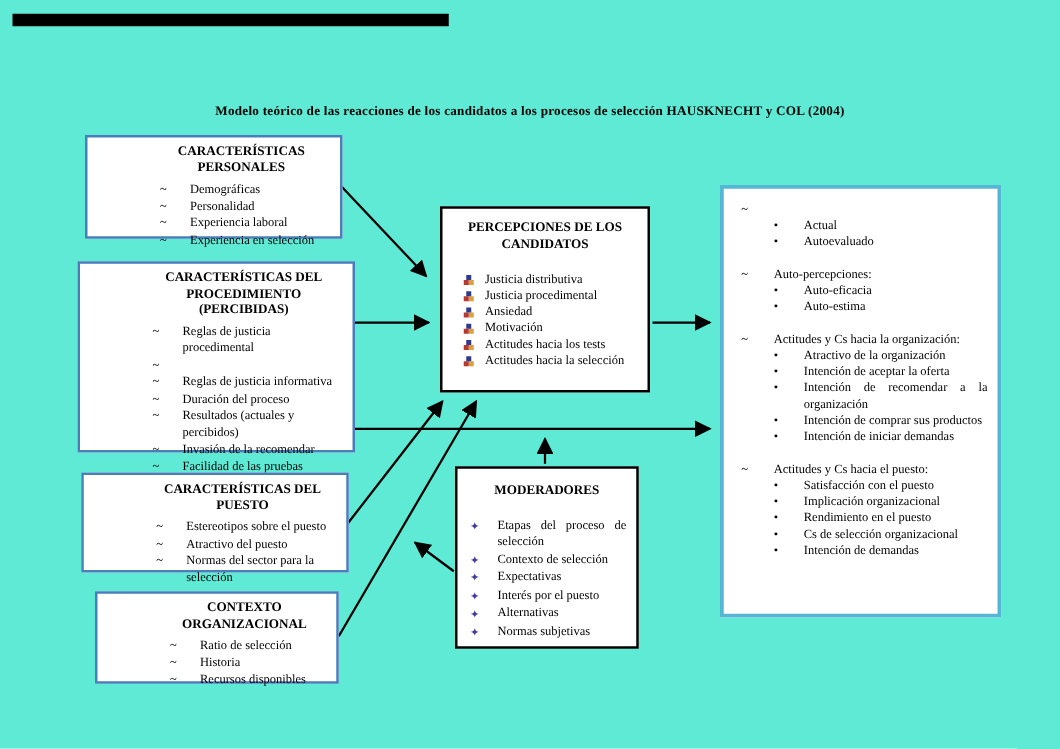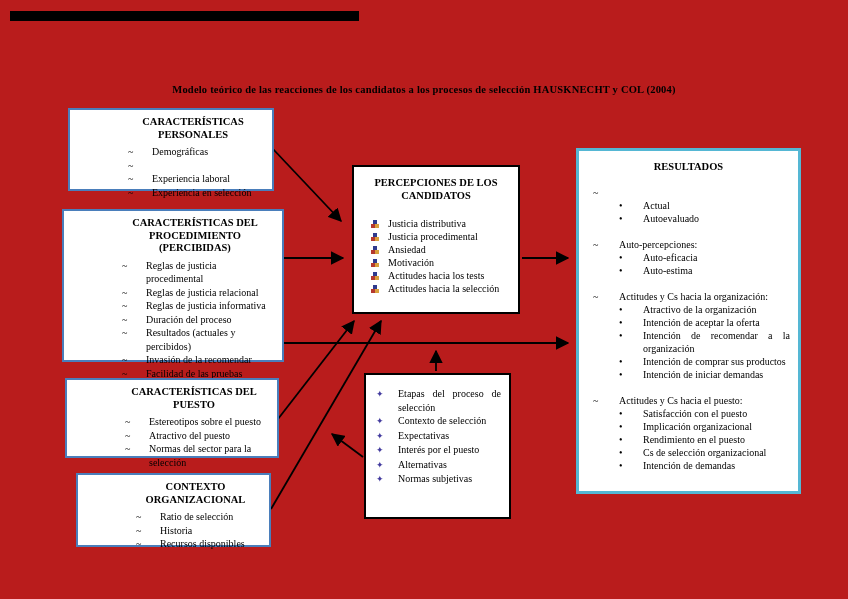--- a/index.html
+++ b/index.html
@@ -1,16 +1,16 @@
 <!DOCTYPE html>
 <html><head>
 <meta charset="utf-8">
 <style>
   html,body{margin:0;padding:0;background:#fff;}
-  #canvas{position:relative;width:848px;height:599px;background:#b91c1c;overflow:hidden;
+  #canvas{position:relative;width:848px;height:599px;background:#5eead4;overflow:hidden;
           font-family:"Liberation Serif","DejaVu Serif",serif;color:#000;}
   #top-bar{position:absolute;left:10px;top:11px;width:349px;height:10px;background:#000;}
   #page-title{position:absolute;left:0;top:84px;width:848px;text-align:center;
               font-size:10.5px;font-weight:700;letter-spacing:.2px;}
   .box{position:absolute;background:#fff;box-sizing:border-box;}
   .box.blue{border:2px solid #4a7ebb;padding-left:44px;}
   .box.black{border:2px solid #000;}
   .box.cyan{border:3px solid #55b7d4;}
   .box-title{font-weight:700;text-align:center;font-size:10.5px;line-height:1.2;padding:6px 4px 2px 4px;}
   .list{margin-top:2px;}
@@ -72,20 +72,21 @@
 
   <div class="box blue" id="box-personales" style="left:68px;top:108px;width:206px;height:83px;">
     <div class="box-title">CARACTERÍSTICAS PERSONALES</div>
     <div class="list tilde-list">
         <div class="li">
           <span class="bullet tilde">~</span>
           <span class="li-text">Demográficas</span>
         </div>
         <div class="li">
           <span class="bullet tilde">~</span>
+          <span class="li-text">Personalidad</span>
         </div>
         <div class="li">
           <span class="bullet tilde">~</span>
           <span class="li-text">Experiencia laboral</span>
         </div>
         <div class="li">
           <span class="bullet tilde">~</span>
           <span class="li-text">Experiencia en selección</span>
         </div>
       </div>
@@ -93,21 +94,20 @@
 
   <div class="box blue" id="box-procedimiento" style="left:62px;top:209px;width:222px;height:153px;">
     <div class="box-title">CARACTERÍSTICAS DEL PROCEDIMIENTO (PERCIBIDAS)</div>
     <div class="list tilde-list">
         <div class="li">
           <span class="bullet tilde">~</span>
           <span class="li-text">Reglas de justicia procedimental</span>
         </div>
         <div class="li">
           <span class="bullet tilde">~</span>
-          <span class="li-text">Reglas de justicia relacional</span>
         </div>
         <div class="li">
           <span class="bullet tilde">~</span>
           <span class="li-text">Reglas de justicia informativa</span>
         </div>
         <div class="li">
           <span class="bullet tilde">~</span>
           <span class="li-text">Duración del proceso</span>
         </div>
         <div class="li">
@@ -189,20 +189,21 @@
           <span class="li-text">Actitudes hacia los tests</span>
         </div>
         <div class="li">
           <span class="bullet cluster"></span>
           <span class="li-text">Actitudes hacia la selección</span>
         </div>
       </div>
   </div>
 
   <div class="box black" id="box-moderadores" style="left:364px;top:373px;width:147px;height:146px;">
+    <div class="box-title">MODERADORES</div>
     <div class="list diamond-list">
         <div class="li">
           <span class="bullet diamond">✦</span>
           <span class="li-text">Etapas del proceso de selección</span>
         </div>
         <div class="li">
           <span class="bullet diamond">✦</span>
           <span class="li-text">Contexto de selección</span>
         </div>
         <div class="li">
@@ -218,21 +219,20 @@
           <span class="li-text">Alternativas</span>
         </div>
         <div class="li">
           <span class="bullet diamond">✦</span>
           <span class="li-text">Normas subjetivas</span>
         </div>
       </div>
   </div>
 
   <div class="box cyan" id="box-resultados" style="left:576px;top:148px;width:225px;height:346px;">
-    <div class="box-title">RESULTADOS</div>
     <div id="res-groups">
         <div class="res-group">
           <div class="group-label">
             <span class="bullet">~</span>
           </div>
           <div class="dot-list">
             <div class="li">
               <span class="bullet dot">•</span>
               <span class="li-text">Actual</span>
             </div>

